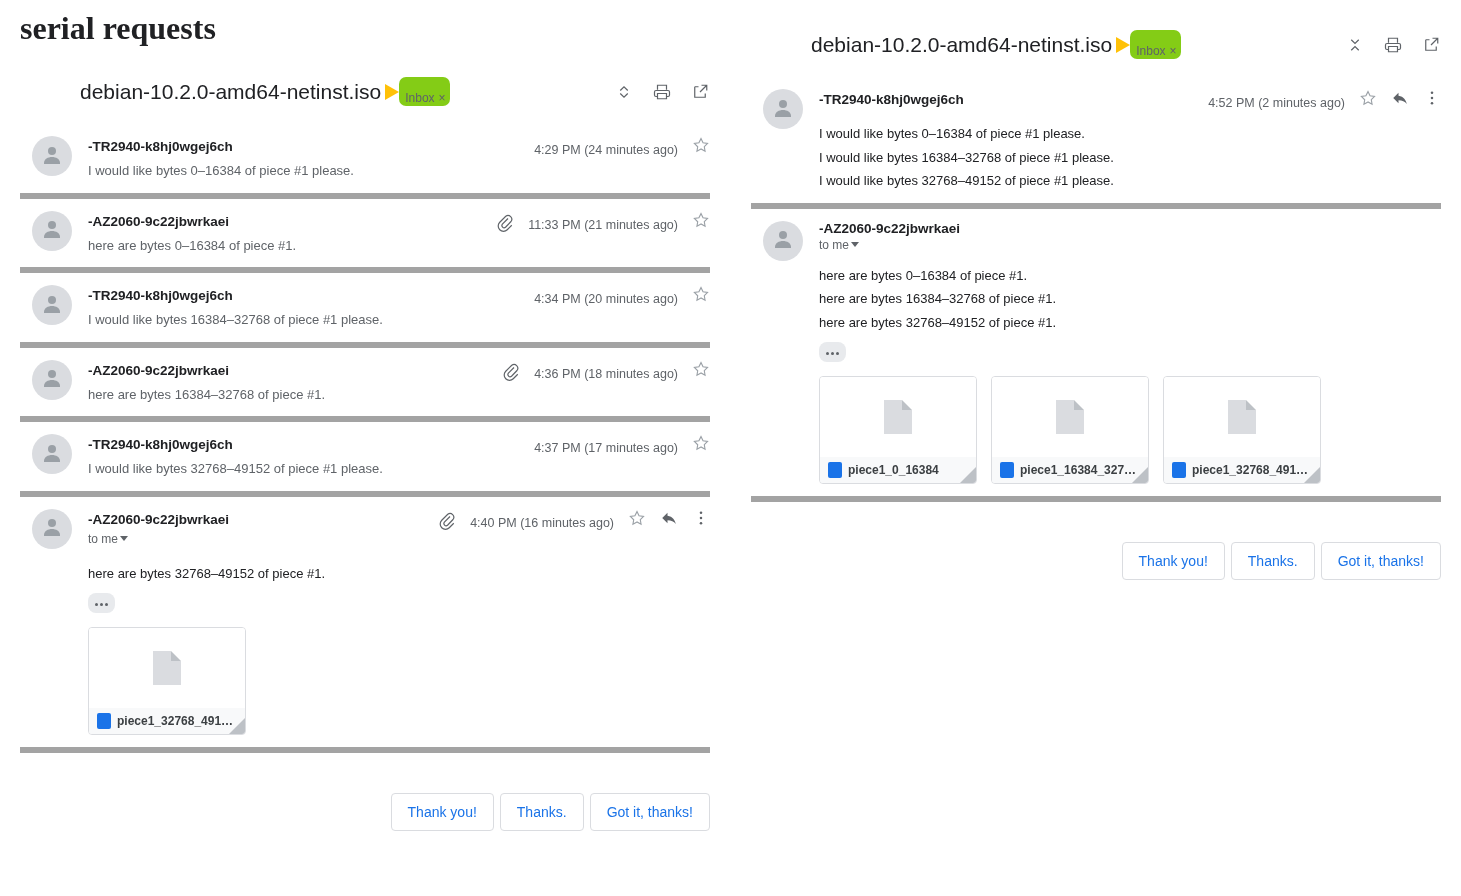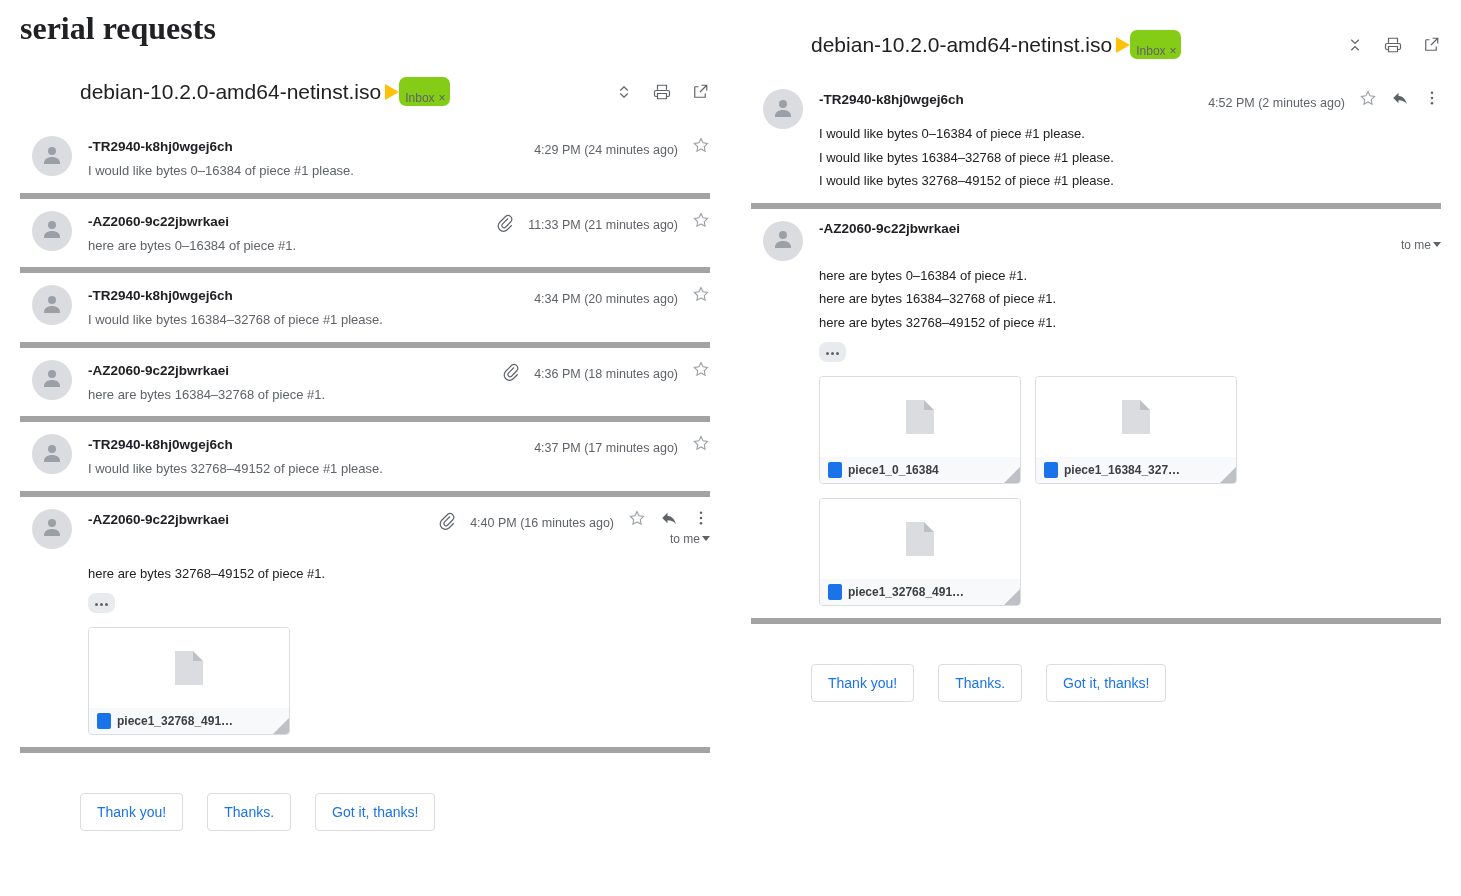--- a/index.html
+++ b/index.html
@@ -57,47 +57,47 @@
       display:flex; align-items:center; justify-content:center;
       margin-left: 12px;
     }
     .avatar .silhouette { color:#9aa0a6; }
     .avatar svg { width:24px; height:24px; }
     .msg-body { flex: 1; min-width: 0; }
     .msg-top-row { display: flex; align-items: center; }
     .sender { font-weight: bold; font-size: 13.5px; }
     .meta { margin-left: auto; display:flex; align-items:flex-end; gap: 14px; color:#5f6368; font-size: 12.5px; }
     .snippet, .line { color: #5f6368; font-size: 13px; margin-top: 4px; line-height: 1.5; }
-    .expanded .to-me { color:#5f6368; font-size:12px; display:flex; align-items:center; gap:2px; margin-top:2px;justify-content:flex-end; }
+    .expanded .to-me { color:#5f6368; font-size:12px; display:flex; align-items:center; gap:2px; margin-top:2px; }
     .star { color:#9aa0a6; cursor:pointer; }
     .star svg, .reply-icon svg, .more-icon svg, .clip-icon svg { width:18px; height:18px; }
     .reply-icon, .more-icon { color:#5f6368; cursor:pointer; }
     .clip-icon { color:#5f6368; display:inline-flex; align-items:center; }
 
     .ell-btn { display:inline-block; background:#e8eaed; border-radius:8px; padding: 2px 6px; margin-top:10px; cursor:pointer; }
     .ell-btn span { display:inline-block; width:3px; height:3px; background:#5f6368; border-radius:50%; margin:0 1px; vertical-align:middle;}
 
     .attachments-bar { display:flex; align-items:center; margin-top:24px; }
     .attachments-bar .att-label { font-weight:bold; font-size:14px; }
     .attachments-bar .att-actions { margin-left:auto; display:flex; gap:16px; color:#9aa0a6; }
     .att-grid { display:flex; gap:14px; margin-top:14px; flex-wrap:wrap; }
     .att {
-      width: 202px; border: 1px solid #dadce0; border-radius: 4px;
+      width: 158px; border: 1px solid #dadce0; border-radius: 4px;
       overflow:hidden; background:#fff; position:relative; cursor:pointer;
     }
     .att-preview { height: 80px; display:flex; align-items:center; justify-content:center; background:#fff; }
     .att-preview .page { width:28px; height:34px; background:#dadce0; position:relative; }
     .att-preview .page::before { content:""; position:absolute; top:0; right:0; width:10px; height:10px; background:#fff; }
     .att-preview .page::after { content:""; position:absolute; top:0; right:0; width:0; height:0; border-top:10px solid transparent; border-left:10px solid #bdc1c6; }
     .att-footer { display:flex; align-items:center; gap:6px; padding:5px 8px; background:#f8f9fa; font-size:12px; color:#3c4043; font-weight:bold; position:relative; }
     .doc-icon { width:14px; height:16px; background:#1a73e8; border-radius:2px; position:relative; }
     .att-footer .corner { position:absolute; bottom:0; right:0; width:0; height:0; border-bottom:16px solid #bdc1c6; border-left:16px solid transparent; }
     .att-name { white-space:nowrap; overflow:hidden; text-overflow:ellipsis; flex:1; }
 
-    .smartreplies { display:flex; gap:24px; margin-top:40px; padding-left:60px; }
+    .smartreplies { display:flex; gap:6px; margin-top:40px; padding-left:60px;justify-content:flex-end; }
     .sr-btn { border:1px solid #dadce0; border-radius:4px; padding:10px 16px; color:#1a73e8; font-size:14px; font-weight:500; cursor:pointer; background:#fff; }
 
     .dropdown-caret { width:0;height:0;border-left:4px solid transparent;border-right:4px solid transparent;border-top:5px solid #5f6368; display:inline-block; }
   </style>
 </head>
 <body>
 
 <svg width="0" height="0" style="position:absolute">
   <defs>
     <g id="i-star">

